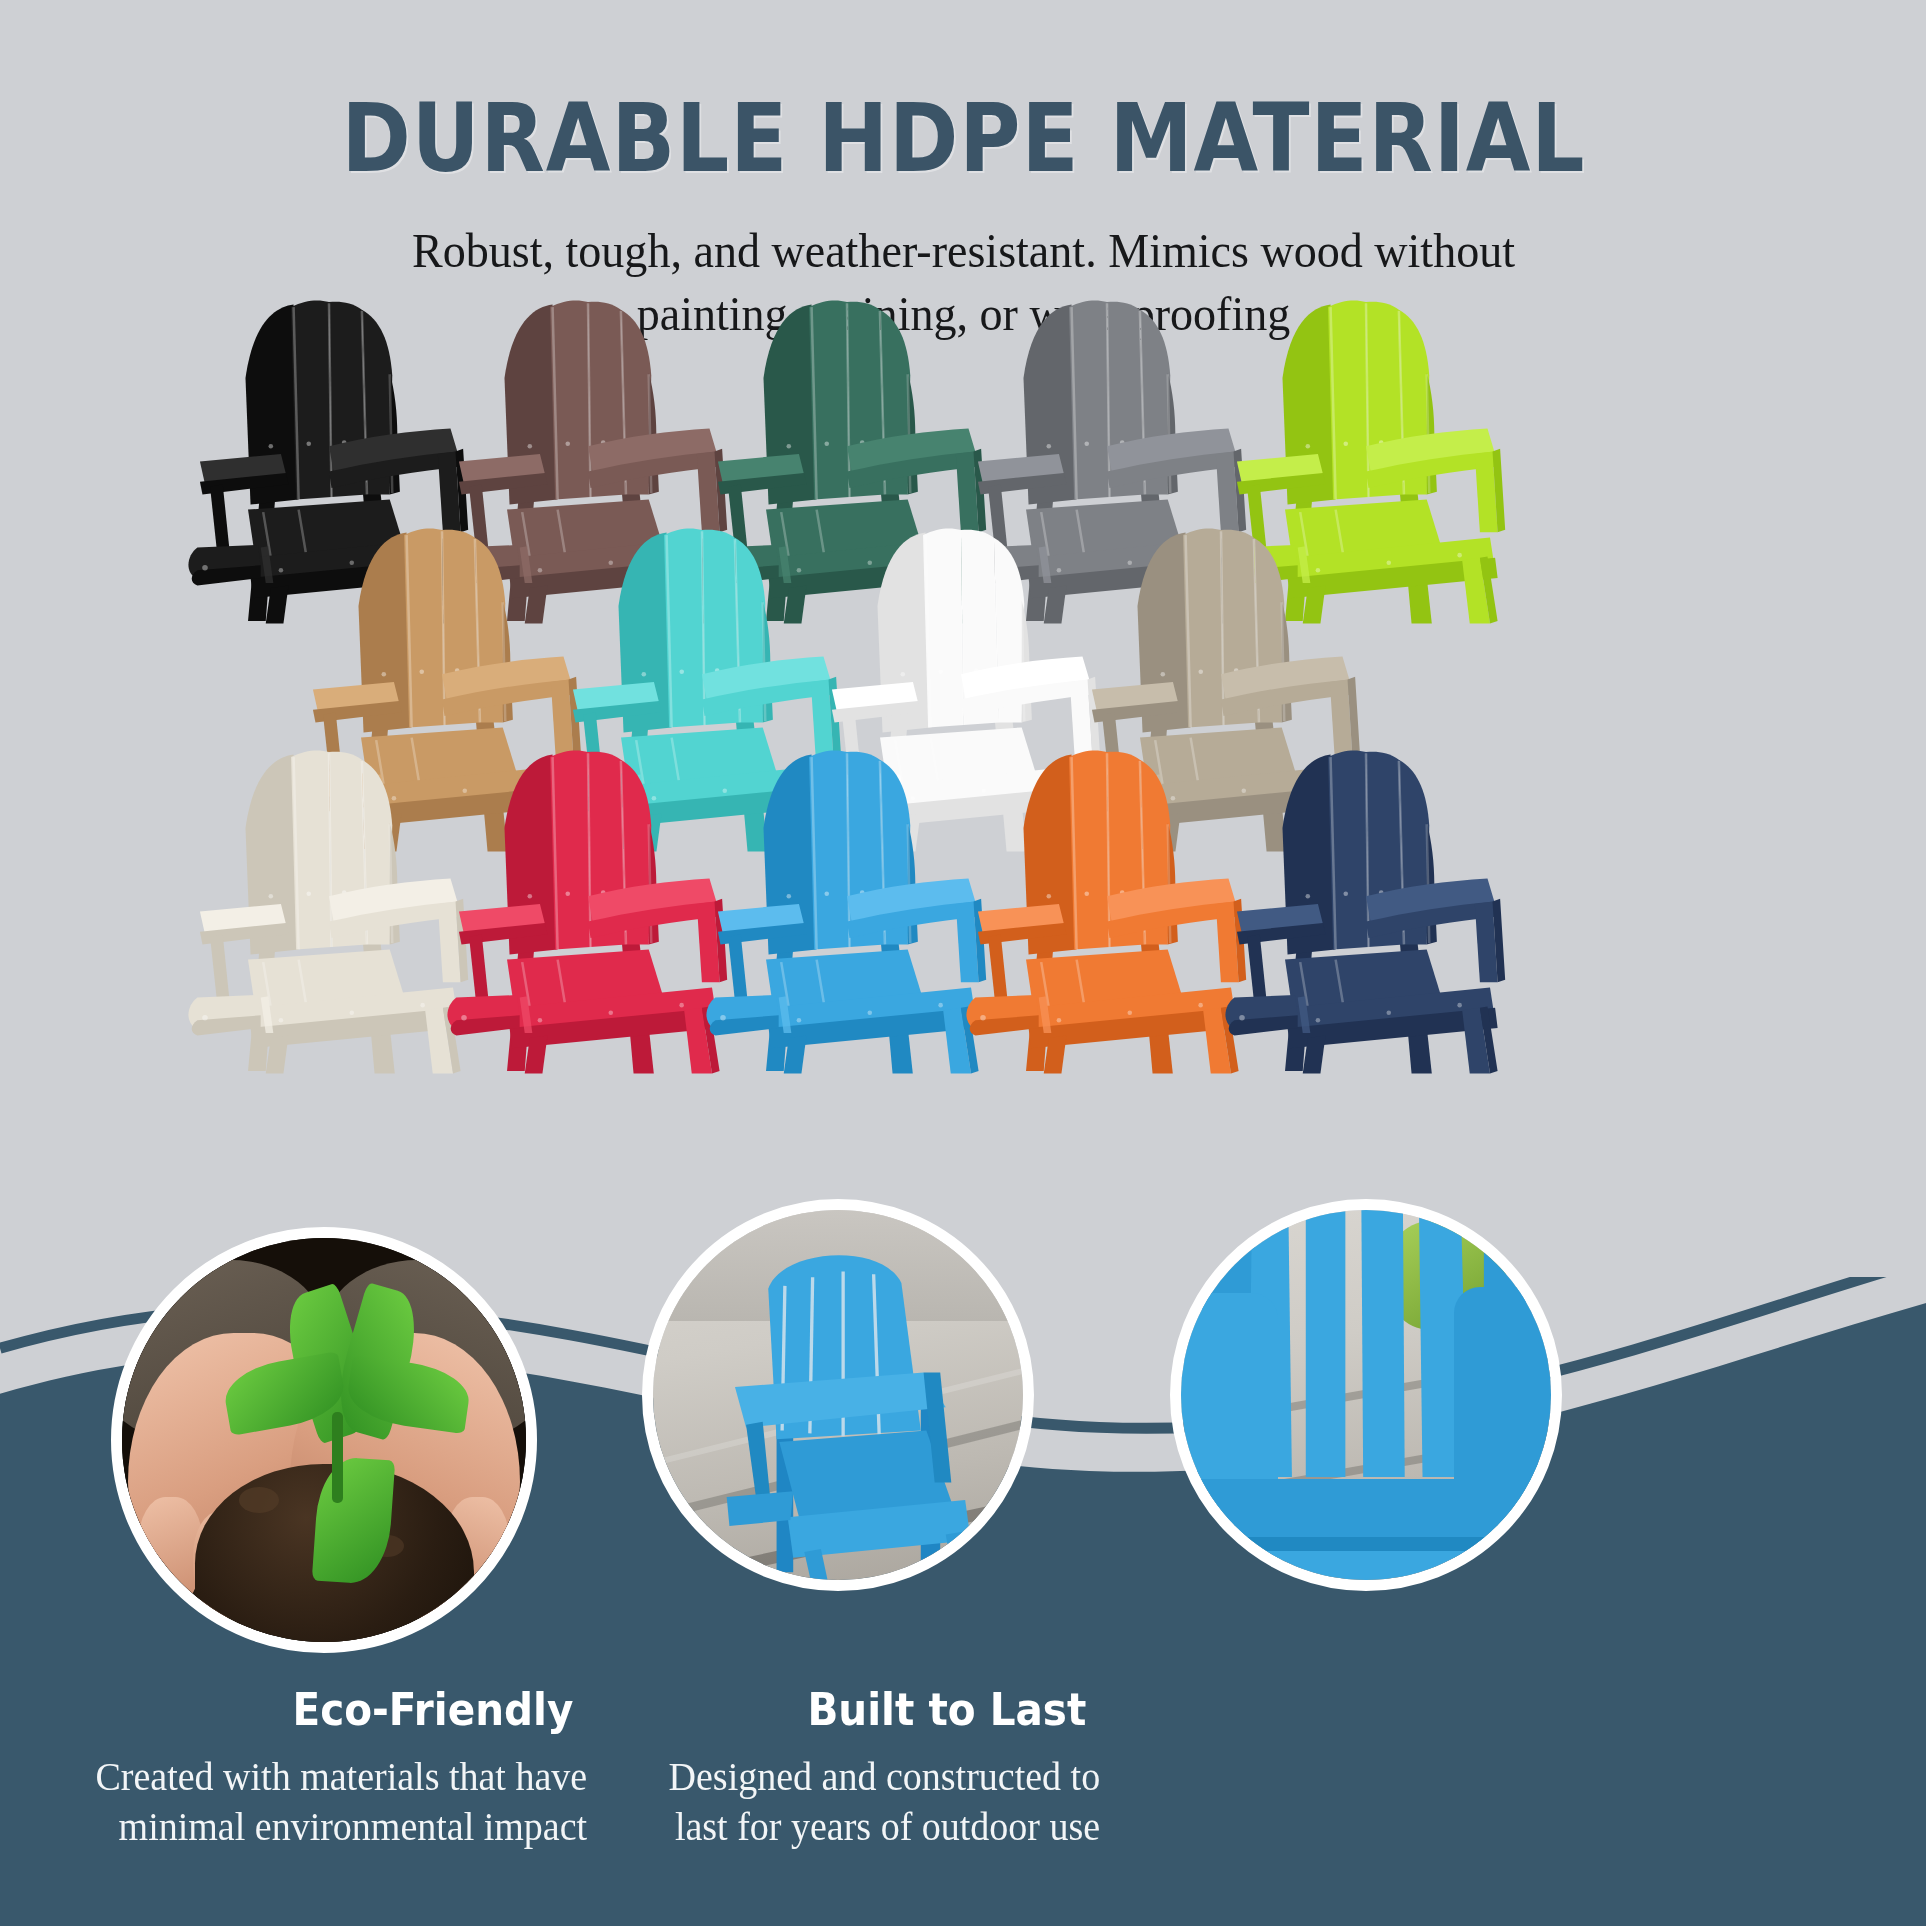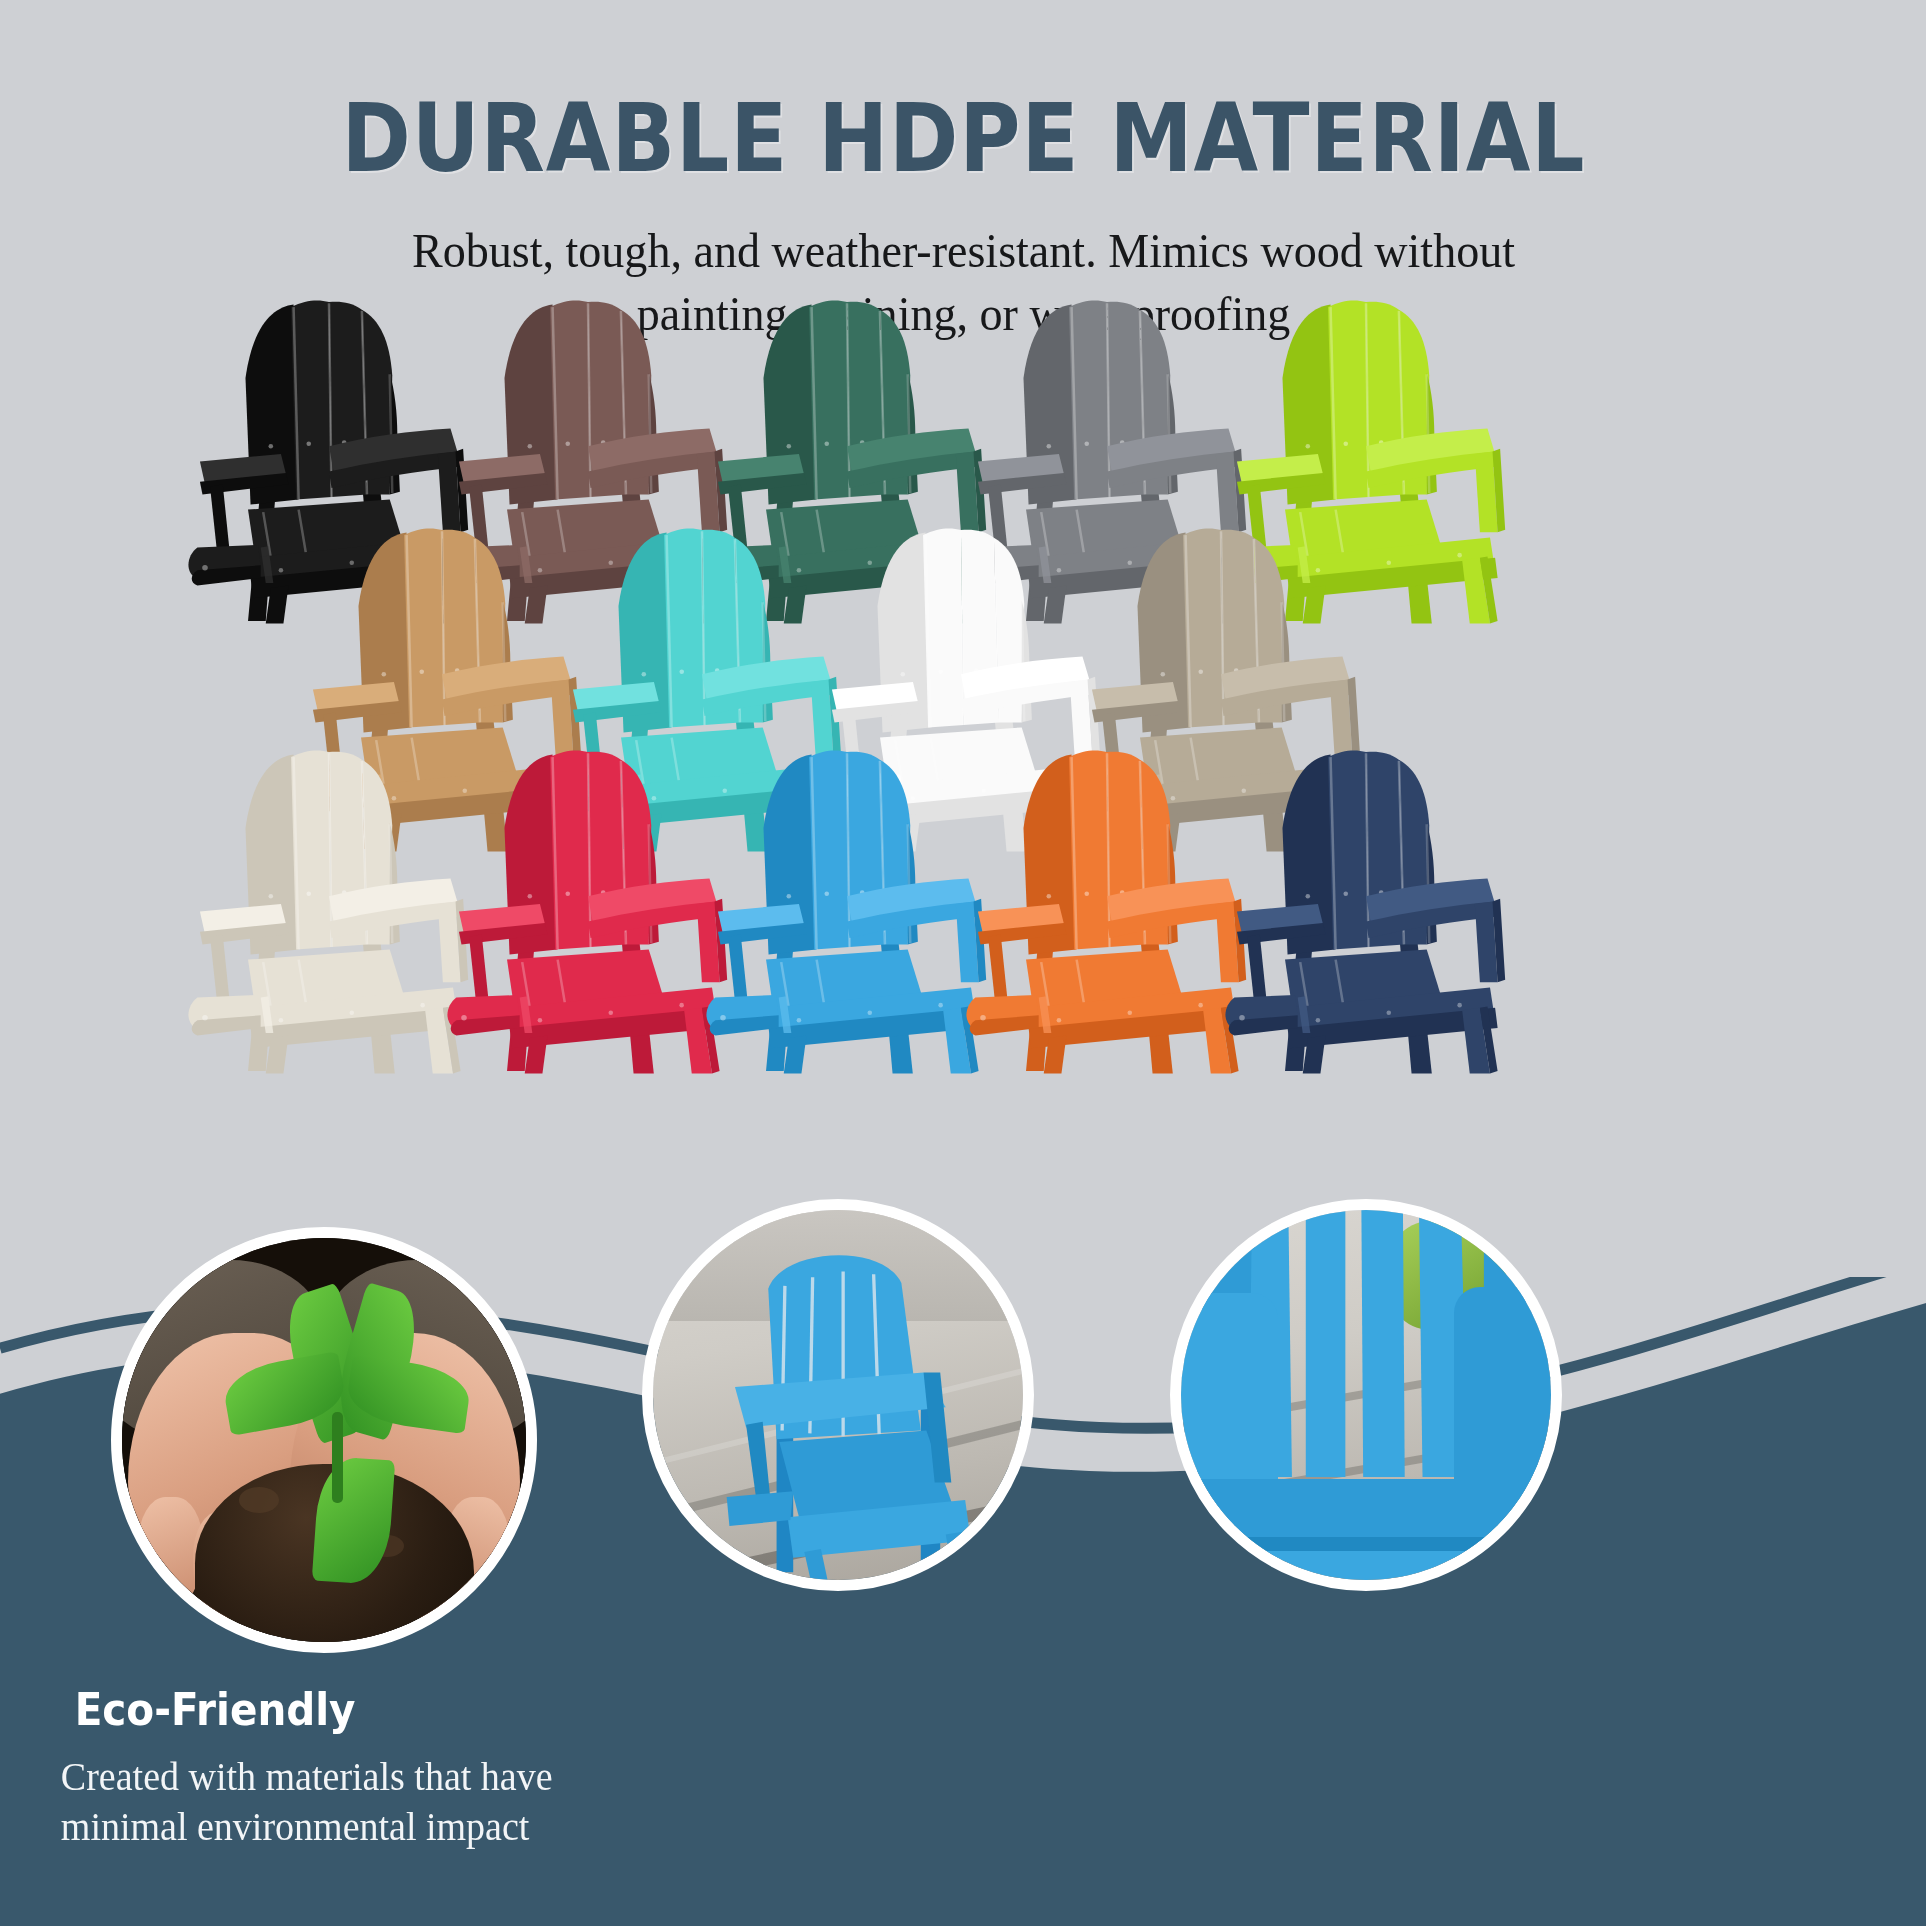--- a/index.html
+++ b/index.html
@@ -51,21 +51,21 @@
   
   .circle{
     position:absolute;border-radius:50%;
     border:11px solid #ffffff;
     overflow:hidden;
     box-sizing:border-box;
   }
   .circle .inner{position:absolute;inset:0;}
 
   
-  .feature{position:absolute;text-align:left;width:554px;}
+  .feature{position:absolute;text-align:right;width:554px;}
   .feature h3{
     font-family:"DejaVu Sans", sans-serif;
     font-weight:bold;
     font-size:45px;
     color:#ffffff;
     margin:0 0 16px 0;
     transform:scaleX(0.9);
     letter-spacing:0px;
   }
   .feature p{
@@ -986,16 +986,23 @@
   </div>
 
   <div class="feature" style="left:47px;top:1683px;">
     <h3>Eco-Friendly</h3>
     <p>
       <span>Created with materials that have</span><br>
       <span>minimal environmental impact</span>
     </p>
   </div>
 
+  <div class="feature" style="left:560px;top:1683px;">
+    <h3>Built to Last</h3>
+    <p>
+      <span>Designed and constructed to</span><br>
+      <span>last for years of outdoor use</span>
+    </p>
+  </div>
 
 
 </div>
 
 
 </body></html>

